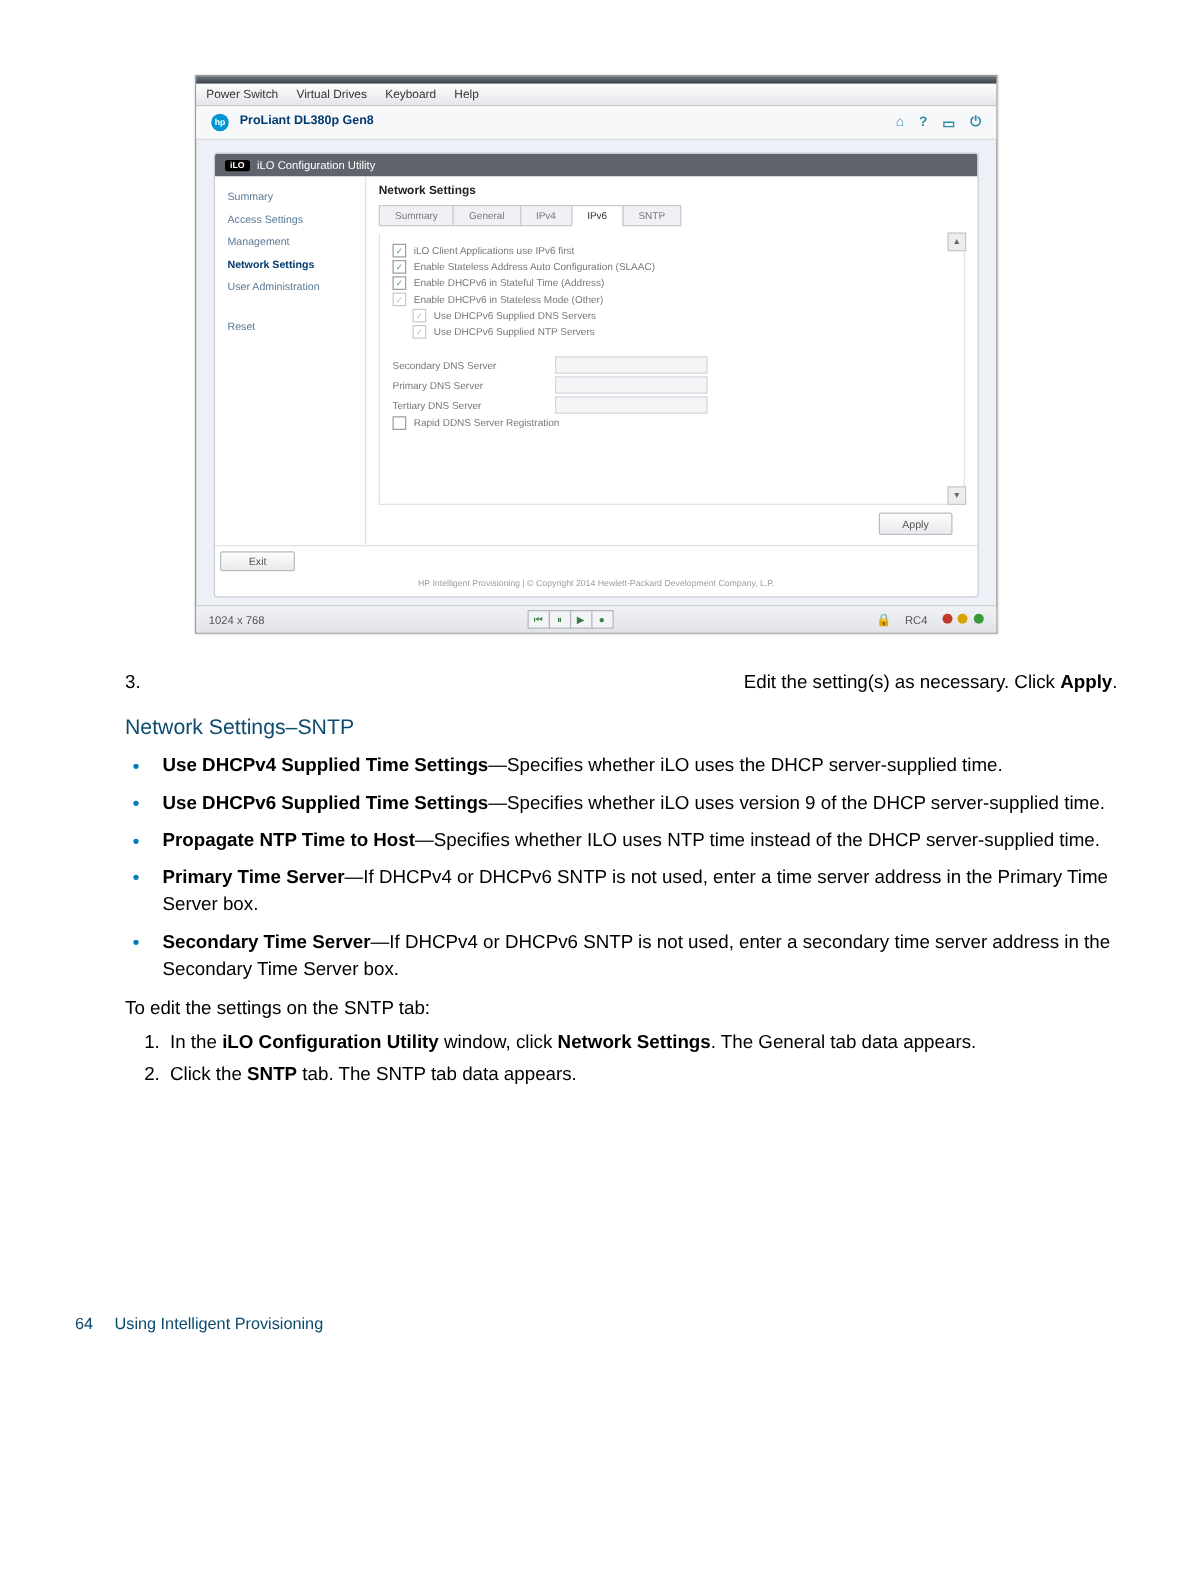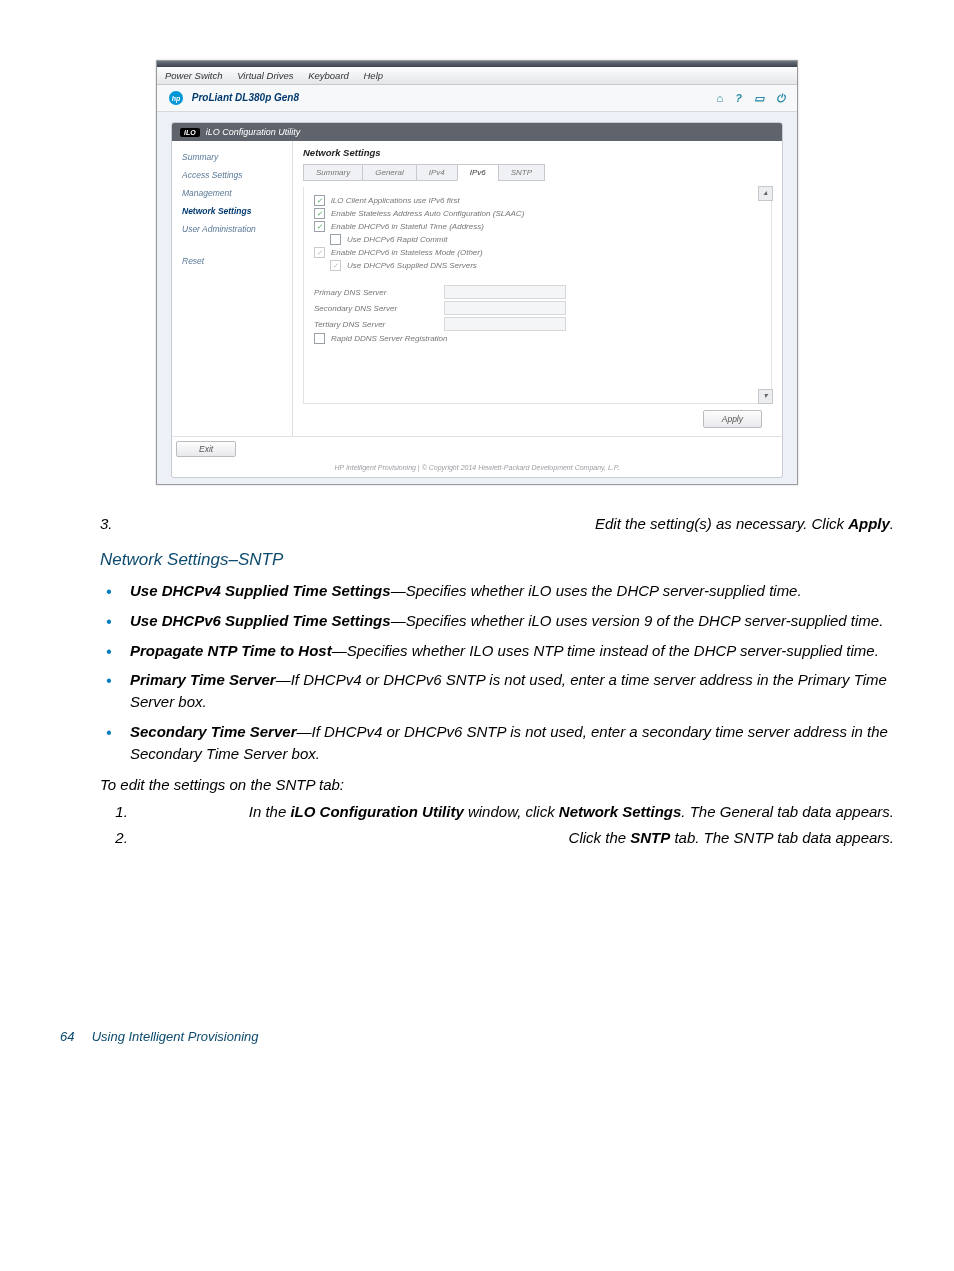--- a/index.html
+++ b/index.html
@@ -8,21 +8,20 @@
     padding: 0;
     background: #fff;
     color: #000;
     font-size: 15px;
   }
   .page {
     width: 954px;
     margin: 14px auto;
     padding: 0 0 40px 0;
     box-sizing: border-box;
-    font-style: italic;
   }
   .screenshot-block {
     display: block;
     margin: 60px auto 30px auto;
   }
   
   .ilo-screenshot {
     width: 640px;
     border: 1px solid #9a9a9a;
     background: #edf1f7;
@@ -215,21 +214,21 @@
   .step-num { width: 34px; flex-shrink:0; }
   .step-text { flex:1;text-align:right; }
   .heading-sntp { color: #0c4a6e; font-size: 17px; margin: 6px 0 10px 0; }
   ul.doclist { list-style: none; padding: 0; margin: 0 0 12px 0; }
   ul.doclist > li { position: relative; padding-left: 30px; margin: 8px 0; line-height: 1.45; }
   ul.doclist > li::before {
     content: "•"; position: absolute; left: 6px; top: 0;
     color: #007dba; font-size: 16px;
   }
   .procedure-intro { margin: 8px 0; }
-  ol.procedure { margin: 4px 0 0 0; padding-left: 32px; text-align: right; }
+  ol.procedure { margin: 4px 0 0 0; padding-left: 32px; }
   ol.procedure li { margin: 4px 0; padding-left: 4px; line-height: 1.45; }
   .page-footer {
     position: relative;
     margin-top: 180px;
     padding: 0 0 0 60px;
     font-size: 13px;
     color: #0c4a6e;
   }
   .page-footer .pn { display:inline-block; width: 28px; }
   b { font-weight: bold; }
@@ -300,41 +299,41 @@
                     <span>iLO Client Applications use IPv6 first</span>
                   </div>
                 <div class="row">
                     <span class="chk">✓</span>
                     <span>Enable Stateless Address Auto Configuration (SLAAC)</span>
                   </div>
                 <div class="row">
                     <span class="chk">✓</span>
                     <span>Enable DHCPv6 in Stateful Time (Address)</span>
                   </div>
-                <div class="row indent">
-                    <span class="chk"></span>
-                    <span>Use DHCPv6 Rapid Commit</span>
-                  </div>
                 <div class="row">
                     <span class="chk disabled">✓</span>
                     <span>Enable DHCPv6 in Stateless Mode (Other)</span>
                   </div>
                 <div class="row indent">
                     <span class="chk disabled">✓</span>
                     <span>Use DHCPv6 Supplied DNS Servers</span>
                   </div>
+                <div class="row indent">
+                    <span class="chk disabled">✓</span>
+                    <span>Use DHCPv6 Supplied NTP Servers</span>
+                  </div>
 
                 <div style="height:10px;"></div>
 
+                <div class="dns-row">
+                    <label>Secondary DNS Server</label>
+                    <div class="txt"></div>
+                  </div>
                 <div class="dns-row">
                     <label>Primary DNS Server</label>
-                    <div class="txt"></div>
-                  </div>
-                <div class="dns-row">
-                    <label>Secondary DNS Server</label>
                     <div class="txt"></div>
                   </div>
                 <div class="dns-row">
                     <label>Tertiary DNS Server</label>
                     <div class="txt"></div>
                   </div>
                 <div class="row">
                     <span class="chk"></span>
                     <span>Rapid DDNS Server Registration</span>
                   </div>
@@ -348,20 +347,38 @@
             </div>
           </div>
 
           <div class="exit-row">
             <span class="exit-btn">Exit</span>
           </div>
           <div class="ilo-footer-copy">HP Intelligent Provisioning | © Copyright 2014 Hewlett-Packard Development Company, L.P.</div>
         </div>
       </div>
 
+      <div class="ilo-statusbar">
+        <span>1024 x 768</span>
+        <div class="media-btns">
+          <span>⏮</span>
+          <span>⏸</span>
+          <span>▶</span>
+          <span>●</span>
+        </div>
+        <div class="right">
+          <span class="lock">🔒</span>
+          <span>RC4</span>
+          <span class="dots">
+            <span class="dot-r"></span>
+            <span class="dot-y"></span>
+            <span class="dot-g"></span>
+          </span>
+        </div>
+      </div>
     </div>
   </div>
 
   <div class="doc-body">
     <div class="step-line">
       <div class="step-num">3.</div>
       <div class="step-text">
         <span>Edit the setting(s) as necessary. Click </span><b>Apply</b><span>.</span>
       </div>
     </div>

